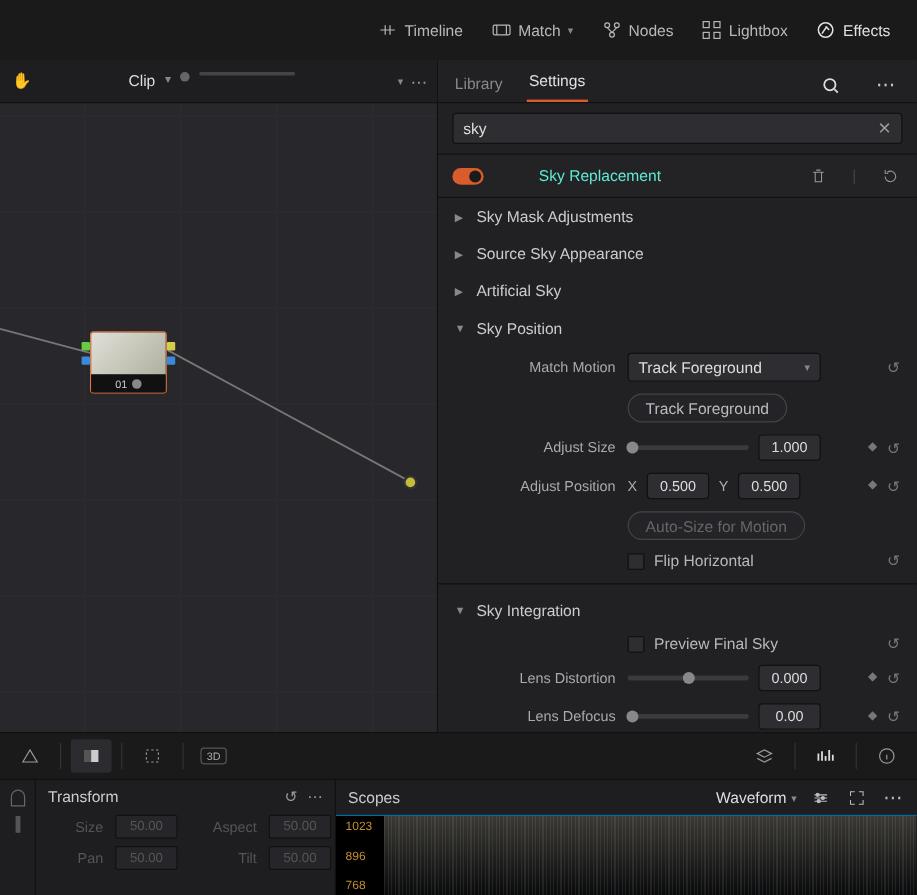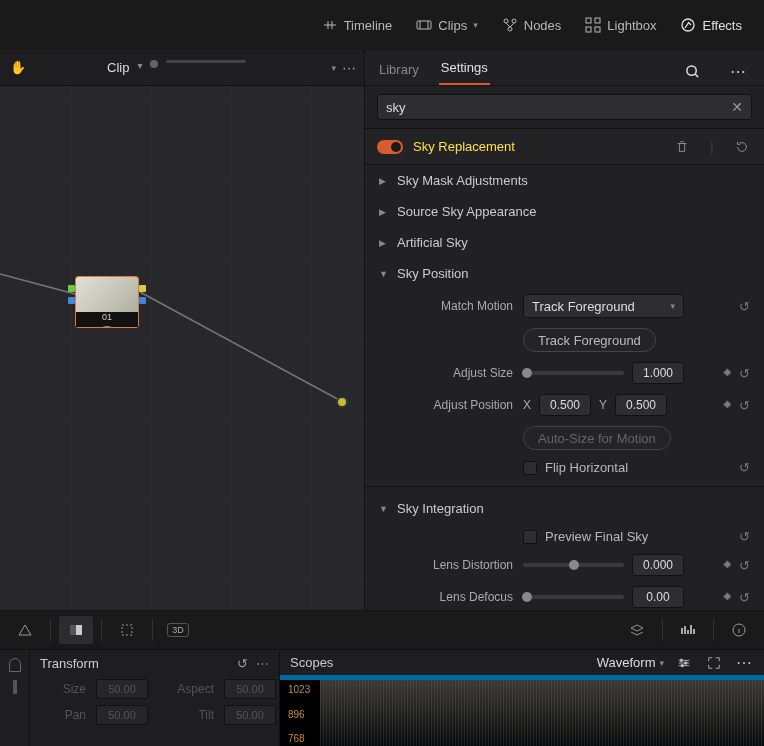--- a/index.html
+++ b/index.html
@@ -20,21 +20,21 @@
   .np-slider-track { width: 80px; height: 3px; background: #444; border-radius: 2px; }
   .np-dots-right { color: #999; font-size: 14px; }
 
   .node-canvas { position: absolute; inset: 36px 0 0 0; background-image:
     linear-gradient(#2d2d31 1px, transparent 1px),
     linear-gradient(90deg, #2d2d31 1px, transparent 1px);
     background-size: 80px 80px; background-position: -10px 10px; }
   .node-canvas svg.wires { position: absolute; inset: 0; width: 100%; height: 100%; }
   .node-box { position: absolute; left: 75px; top: 190px; width: 64px; border: 1px solid #e5753a; border-radius: 3px; background: #222; }
   .node-thumb { height: 35px; background: linear-gradient(135deg, #e0e0d8, #b0b0a0); border-radius: 2px 2px 0 0; }
-  .node-label { background: #111; height: 15px; display: flex; align-items: center; justify-content: center; gap: 4px; color: #ccc; font-size: 9px; flex-direction: column; }
+  .node-label { background: #111; height: 15px; display: flex; align-items: center; justify-content: center; gap: 4px; color: #ccc; font-size: 9px; }
   .node-port { position: absolute; width: 7px; height: 7px; border-radius: 1px; }
   .port-g-in { left: -8px; top: 8px; background: #66cc44; }
   .port-b-in { left: -8px; top: 20px; background: #3a8adb; }
   .port-y-out { right: -8px; top: 8px; background: #d6cc4a; }
   .port-b-out { right: -8px; top: 20px; background: #3a8adb; }
   .output-dot { position: absolute; left: 336px; top: 310px; width: 12px; height: 12px; border-radius: 50%; background: #c6bc3a; border: 2px solid #333; }
 
   .inspector { flex: 1; background: #212124; display: flex; flex-direction: column; }
   .insp-tabs { height: 36px; display: flex; align-items: flex-end; padding: 0 12px 0 12px; border-bottom: 1px solid #111; gap: 18px; }
   .insp-tab { padding: 8px 2px 8px; color: #888; cursor: pointer; }
@@ -43,21 +43,21 @@
   .insp-icon-btn { width: 28px; height: 28px; display: flex; align-items: center; justify-content: center; color: #ccc; cursor: pointer; }
 
   .search-row { padding: 8px 12px; border-bottom: 1px solid #111; }
   .search-box { background: #2e2e32; border: 1px solid #111; border-radius: 3px; height: 26px; display: flex; align-items: center; padding: 0 8px; gap: 8px; }
   .search-box input { flex: 1; background: transparent; border: none; color: #ddd; outline: none; font-size: 13px; }
   .search-clear { color: #999; cursor: pointer; font-size: 14px; }
 
   .fx-header { height: 36px; display: flex; align-items: center; padding: 0 12px; gap: 10px; border-bottom: 1px solid #111; background: #232326; }
   .fx-toggle { width: 26px; height: 14px; border-radius: 7px; background: #d85c2c; position: relative; }
   .fx-toggle::after { content: ""; position: absolute; width: 10px; height: 10px; border-radius: 50%; background: #1a1a1a; top: 2px; right: 2px; }
-  .fx-title { color: #fde047; font-weight: 500; flex: 1; }
+  .fx-title { color: #5eead4; font-weight: 500; flex: 1; margin-left: 36px; }
   .fx-header-btn { color: #888; width: 20px; display: flex; justify-content: center; cursor: pointer; }
 
   .section-list { overflow-y: auto; flex: 1; }
   .section-row { display: flex; align-items: center; padding: 8px 14px; gap: 8px; cursor: pointer; }
   .section-caret { width: 10px; color: #888; font-size: 9px; }
   .section-label { color: #ccc; }
 
   .param-row { display: flex; align-items: center; padding: 5px 14px 5px 28px; gap: 10px; }
   .param-label { width: 120px; text-align: right; color: #aaa; font-size: 12px; }
   .param-control { flex: 1; display: flex; align-items: center; gap: 8px; }
@@ -85,21 +85,21 @@
   .bottom-panels { height: 96px; display: flex; background: #1e1e20; }
   .left-strip { width: 30px; border-right: 1px solid #111; display: flex; flex-direction: column; align-items: center; padding-top: 8px; gap: 8px; }
   .transform-panel { width: 250px; border-right: 1px solid #111; padding: 6px 10px; }
   .tp-head { display: flex; align-items: center; justify-content: space-between; color: #999; margin-bottom: 8px; }
   .tp-title { color: #ccc; }
   .tp-grid { display: grid; grid-template-columns: 46px 52px 56px 52px; gap: 6px 10px; align-items: center; }
   .tp-lbl { text-align: right; color: #555; font-size: 12px; }
   .tp-num { height: 20px; background: #26262a; border: 1px solid #111; border-radius: 2px; display: flex; align-items: center; justify-content: center; color: #555; font-size: 11px; }
 
   .scope-panel { flex: 1; display: flex; flex-direction: column; }
-  .sc-head { height: 30px; background: #1e1e20; display: flex; align-items: center; padding: 0 10px; gap: 10px; border-bottom: 5px solid #0369a1; justify-content: center; }
+  .sc-head { height: 30px; background: #1e1e20; display: flex; align-items: center; padding: 0 10px; gap: 10px; border-bottom: 1px solid #0369a1; justify-content: center; }
   .sc-title { color: #ccc; }
   .sc-spacer { flex: 1; }
   .sc-menu { color: #ddd; cursor: pointer; display: flex; align-items: center; gap: 4px; }
   .sc-ico { color: #bbb; cursor: pointer; width: 20px; display: flex; justify-content: center; }
   .sc-body { flex: 1; position: relative; background: #000000; overflow: hidden; }
   .sc-ticks { position: absolute; left: 0; top: 0; bottom: 0; width: 38px; display: flex; flex-direction: column; justify-content: space-between; padding: 4px 0 2px 8px; color: #c09030; font-size: 10px; }
   .sc-wave { position: absolute; left: 40px; right: 0; top: 0; bottom: 0; background:
     repeating-linear-gradient(90deg, rgba(200,200,180,0.10) 0 1px, transparent 1px 3px),
     linear-gradient(180deg, rgba(230,225,205,0.25), rgba(90,100,120,0.10)); }
 </style>
@@ -115,21 +115,21 @@
       </span>
     <span>Timeline</span>
   </div>
   <div class="tb-item">
     <span class="tb-icon">
         <svg viewBox="0 0 16 16" width="16" height="16" stroke="#b8b8b8" fill="none">
           <rect x="1" y="4" width="14" height="8" rx="1"></rect>
           <path d="M4 4v8M12 4v8"></path>
         </svg>
       </span>
-    <span>Clips</span>
+    <span>Match</span>
     <span style="font-size:9px;color:#888;">▾</span>
   </div>
   <div class="tb-item">
     <span class="tb-icon">
         <svg viewBox="0 0 16 16" width="16" height="16" stroke="#b8b8b8" fill="none">
           <circle cx="4" cy="4" r="2"></circle>
           <circle cx="12" cy="4" r="2"></circle>
           <circle cx="8" cy="12" r="2"></circle>
           <path d="M4 6l4 4M12 6l-4 4"></path>
         </svg>

